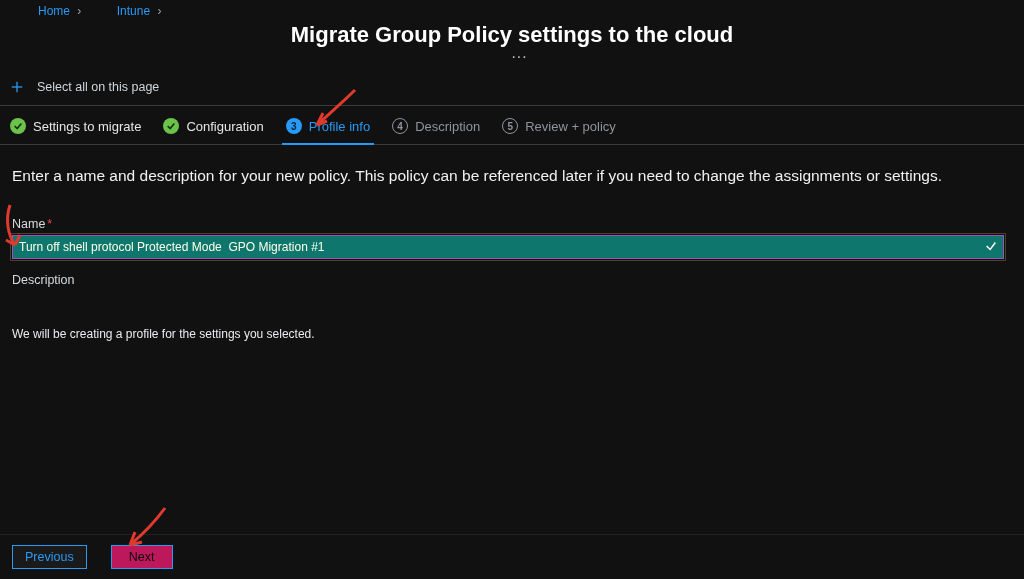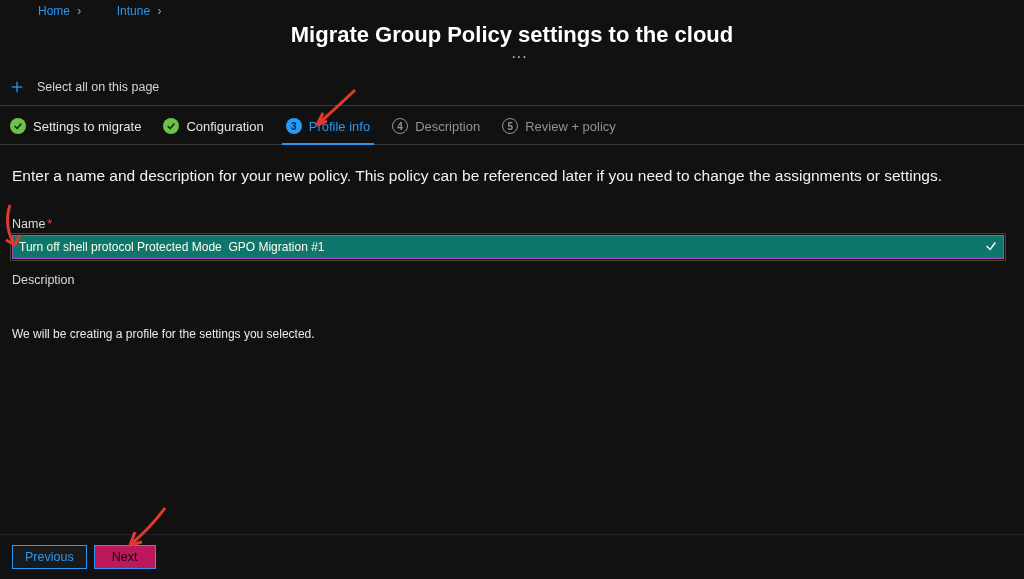--- a/index.html
+++ b/index.html
@@ -72,21 +72,21 @@
     border-radius: 1px;
     box-shadow: 0 0 0 1px rgba(230,230,80,0.25) inset;
     pointer-events: none;
   }
 
   .note { padding: 40px 12px 0 12px; font-size: 12px; color: #e9ebee; }
 
   .footer {
     position: absolute; left: 0; right: 0; bottom: 0;
     padding: 10px 12px;
-    display: flex; gap: 7px;
+    display: flex; gap: 24px;
     border-top: 1px solid #222;
     background: #111111;
   }
   .btn {
     height: 24px; min-width: 62px; padding: 0 12px;
     font-size: 12.5px; cursor: pointer;
     display: inline-flex; align-items: center; justify-content: center;
   }
   .btn-prev { background: #1a1a1a; border: 1px solid #2899f5; color: #2899f5; }
   .btn-next { background: #be185d; border: 1px solid #2899f5; color: #0b0b0b; font-weight: 500; }

